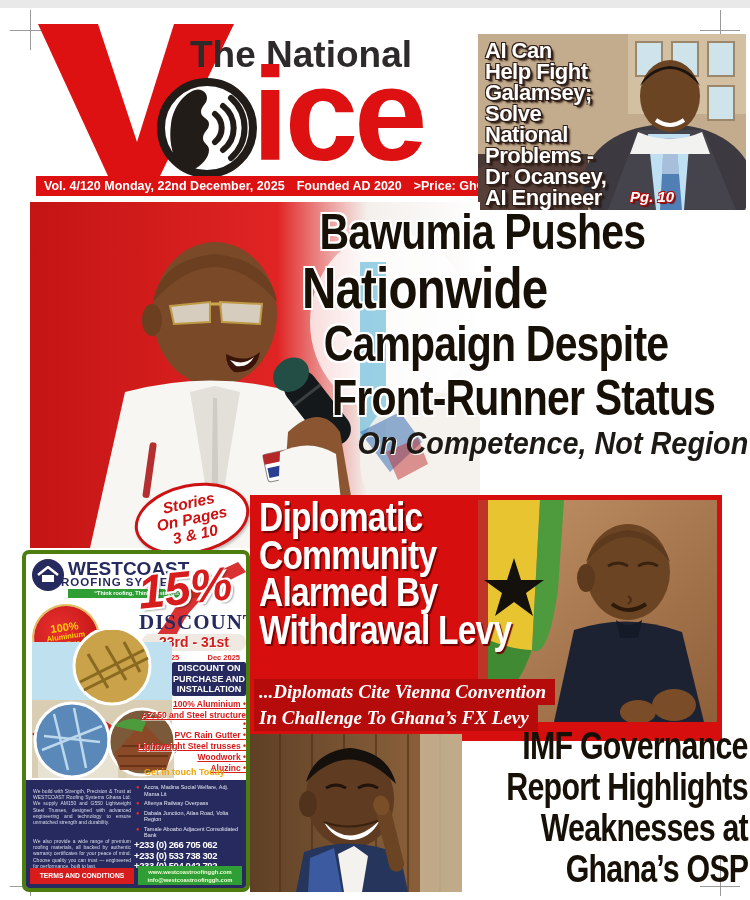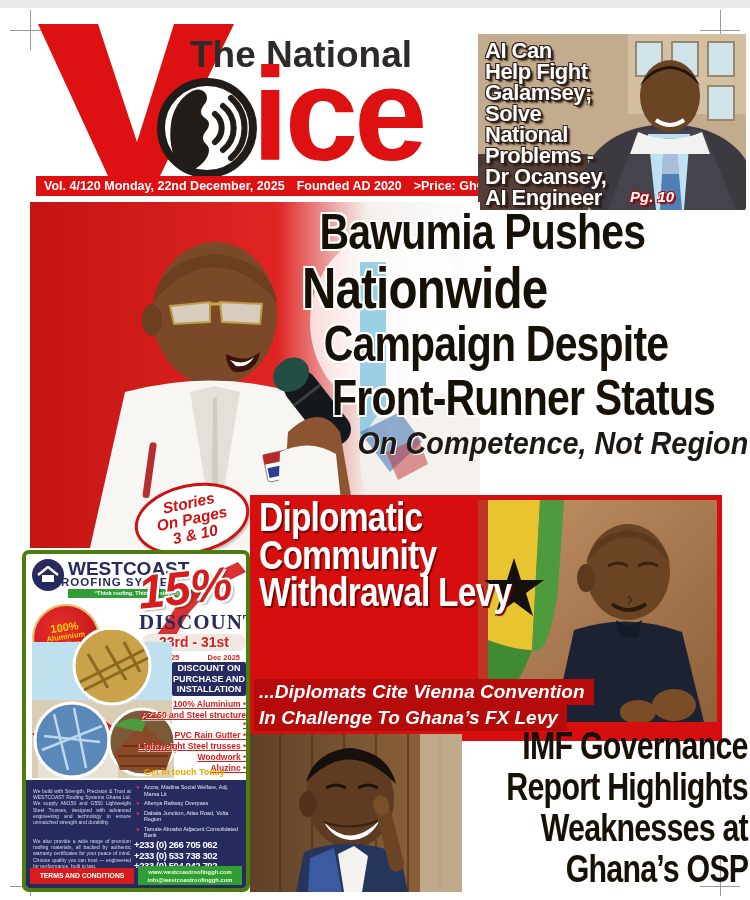--- a/index.html
+++ b/index.html
@@ -59,21 +59,21 @@
 
   
   .dip-box { position:absolute; left:250px; top:487px; width:472px; height:246px; background:#d60e0e; }
   .dip-photo { position:absolute; left:228px; top:5px; width:239px; height:222px; overflow:hidden; }
   .dip-head { position:absolute; left:9px; top:4px; color:#ffffff; }
   .dip-head .l { display:block; white-space:nowrap; }
   .dip-head .l span { display:inline-block; transform:scaleX(.84); transform-origin:left center;
     font-size:40px; line-height:37.5px; font-weight:bold; letter-spacing:-1px;
     text-shadow:2px 2px 1px rgba(110,0,0,.95); }
   .dip-sub { position:absolute; left:4px; top:184px; }
-  .dip-sub .band { display:table; background:#b50b0b; color:#ffffff; font-family:Liberation Sans, sans-serif;
+  .dip-sub .band { display:table; background:#b50b0b; color:#ffffff; font-family:Liberation Serif, serif;
     font-style:italic; font-weight:bold; font-size:19px; line-height:22px; padding:2px 9px 2px 5px;
     white-space:nowrap; }
 
   
   .osp-photo { position:absolute; left:250px; top:726px; width:212px; height:158px; overflow:hidden; }
   .imf-head { position:absolute; left:430px; top:718px; width:318px; text-align:right; color:#171007; }
   .imf-head .l { display:block; white-space:nowrap; }
   .imf-head .l span { display:inline-block; transform:scaleX(.8); transform-origin:right center;
     font-size:38px; line-height:41px; font-weight:bold; letter-spacing:-1px; }
 
@@ -287,20 +287,21 @@
         <path d="M150,96 Q156,100 150,104" stroke="#4a2c12" stroke-width="2" fill="none"></path>
         <path d="M96,130 Q150,112 204,132 L226,222 L76,222 Z" fill="#1d2232"></path>
         <path d="M138,120 Q150,130 164,120 L160,138 L142,138 Z" fill="#151a28"></path>
         <ellipse cx="196" cy="205" rx="22" ry="16" fill="#7a4c28"></ellipse>
         <ellipse cx="160" cy="212" rx="18" ry="12" fill="#7a4c28"></ellipse>
       </svg>
     </div>
     <div class="dip-head">
       <div class="l"><span>Diplomatic</span></div>
       <div class="l"><span>Community</span></div>
+      <div class="l"><span>Alarmed By</span></div>
       <div class="l"><span>Withdrawal Levy</span></div>
     </div>
     <div class="dip-sub">
       <div class="band">...Diplomats Cite Vienna Convention</div>
       <div class="band">In Challenge To Ghana’s FX Levy</div>
     </div>
   </div>
 
   <div class="osp-photo">
     <svg width="212" height="158" viewBox="0 0 212 158">

